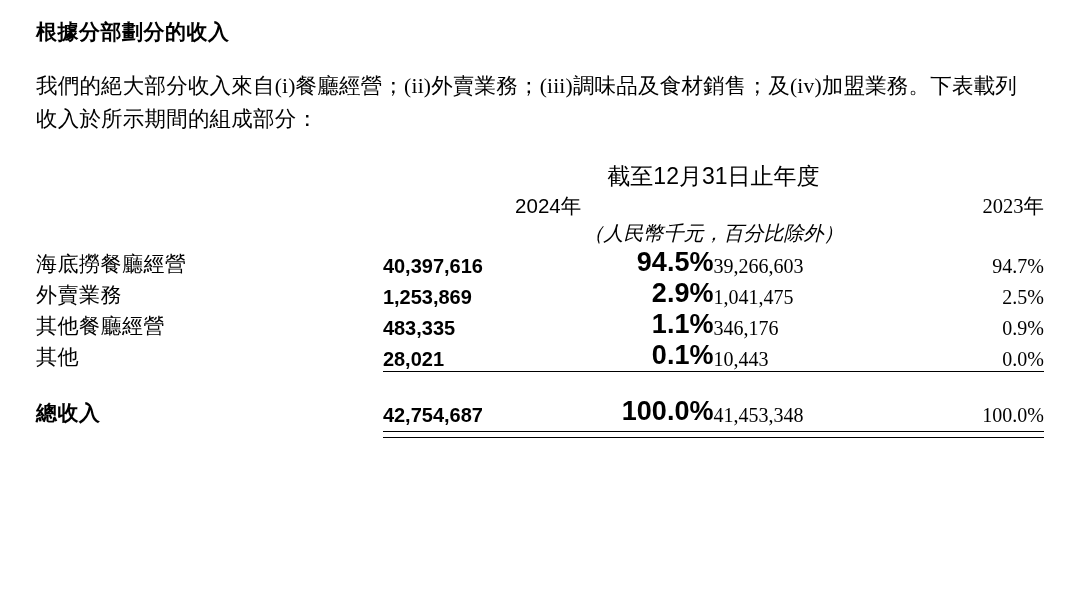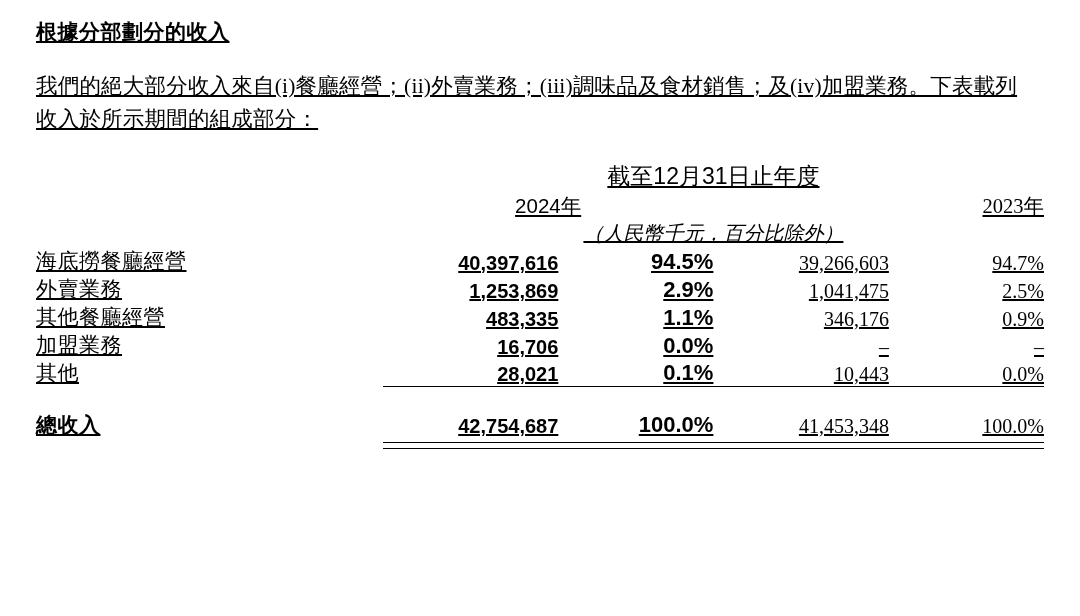--- a/index.html
+++ b/index.html
@@ -13,21 +13,20 @@
     font-family: "Liberation Serif", serif;
     color: #000000;
     overflow: hidden;
   }
   .page {
     position: relative;
     width: 1080px;
     height: 616px;
     box-sizing: border-box;
     padding: 12px 48px 0 36px;
-    text-decoration: underline;
   }
   .section-heading {
     font-family: "Liberation Sans", sans-serif;
     font-weight: bold;
     font-size: 21px;
     letter-spacing: 0.5px;
     margin: 6px 0 0 0;
   }
   .intro {
     font-size: 21.5px;
@@ -78,39 +77,38 @@
     padding-bottom: 26px;
   }
   .row-label {
     text-align: left;
     font-size: 21px;
     padding: 5px 0 5px 0;
     letter-spacing: 0.5px;
     margin-top: 28px;
   }
   .num {
-    text-align: right;
     padding: 5px 14px 5px 0;
     font-size: 20px;
     font-variant-numeric: tabular-nums;
   }
   .num.bold {
     font-family: "Liberation Sans", sans-serif;
     font-weight: bold;
     font-size: 20px;
   }
   .pct {
     text-align: right;
     padding: 5px 18px 5px 0;
     font-size: 20px;
   }
   .pct.bold {
     font-family: "Liberation Sans", sans-serif;
     font-weight: bold;
-    font-size: 22px;
+    font-size: 27px;
   }
   tr.subtotal-line td.num,
   tr.subtotal-line td.pct {
     border-bottom: 1.6px solid #000;
   }
   tr.total-row td {
     padding-top: 24px;
     padding-bottom: 4px;
   }
   tr.total-row td.row-label {
@@ -173,27 +171,20 @@
         <td class="num">1,041,475</td>
         <td class="pct">2.5%</td>
       </tr>
       <tr>
         <td class="row-label">其他餐廳經營</td>
         <td class="num bold">483,335</td>
         <td class="pct bold">1.1%</td>
         <td class="num">346,176</td>
         <td class="pct">0.9%</td>
       </tr>
-      <tr>
-        <td class="row-label">加盟業務</td>
-        <td class="num bold">16,706</td>
-        <td class="pct bold">0.0%</td>
-        <td class="num">–</td>
-        <td class="pct">–</td>
-      </tr>
       <tr class="subtotal-line">
         <td class="row-label">其他</td>
         <td class="num bold">28,021</td>
         <td class="pct bold">0.1%</td>
         <td class="num">10,443</td>
         <td class="pct">0.0%</td>
       </tr>
       <tr class="total-row">
         <td class="row-label">總收入</td>
         <td class="num bold">42,754,687</td>

